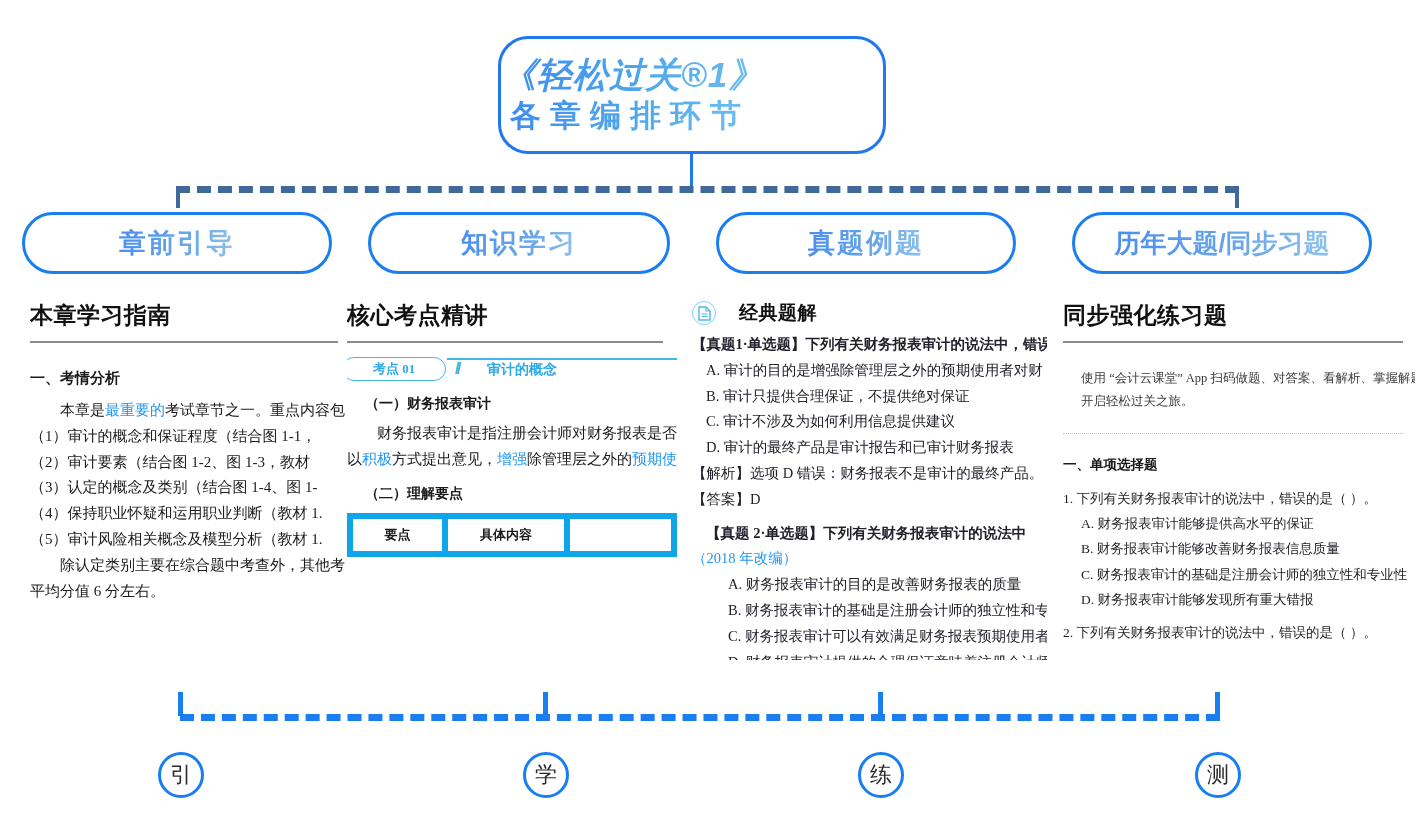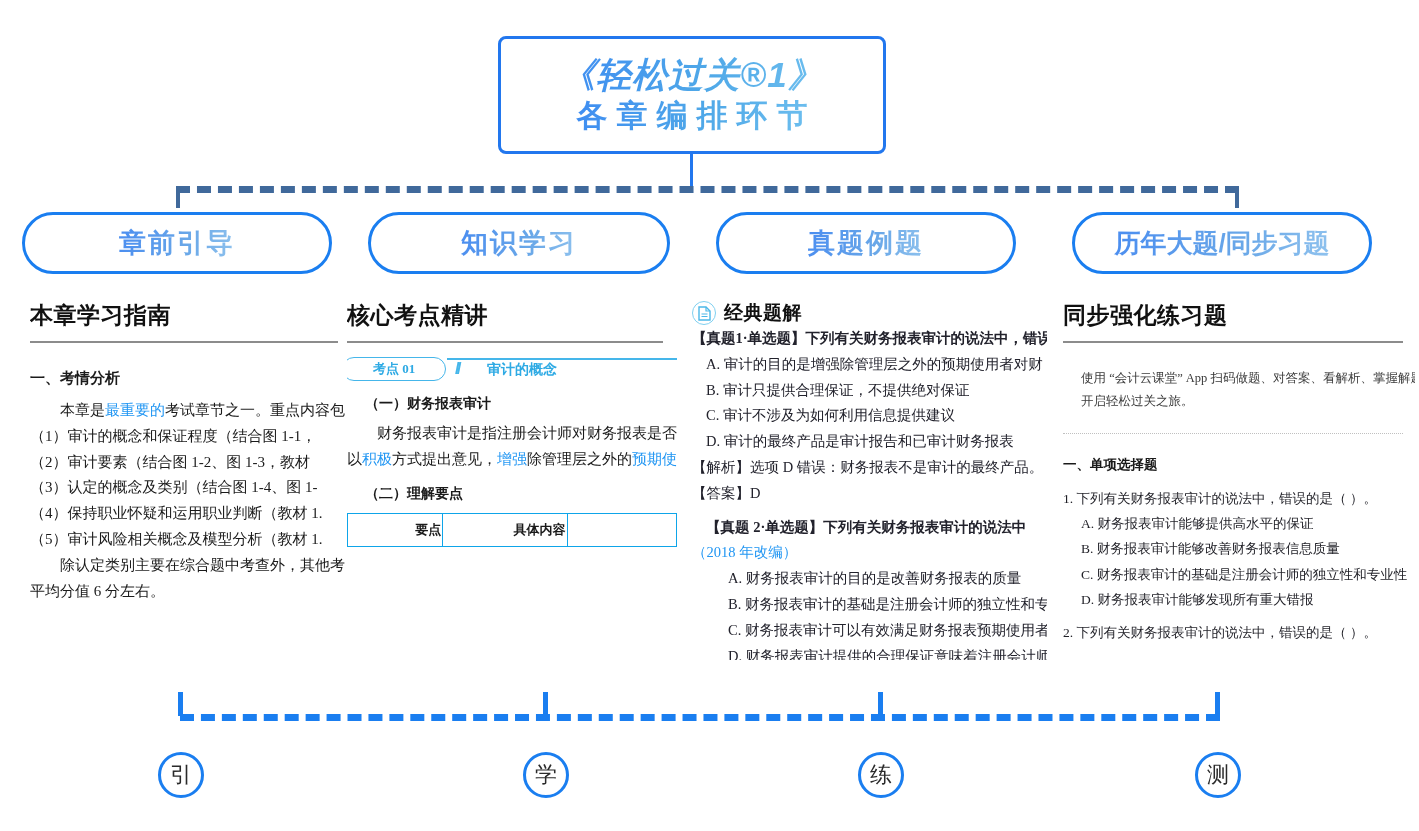--- a/index.html
+++ b/index.html
@@ -13,26 +13,26 @@
     font-family: "Liberation Sans", "DejaVu Sans", sans-serif;
     color: #1a1a1a;
   }
 
   
   #title-box {
     position: absolute;
     left: 498px; top: 36px;
     width: 388px; height: 118px;
     border: 3px solid #2277ee;
-    border-radius: 8px;
+    border-radius: 30px;
     box-sizing: border-box;
     background: #fff;
     display: flex;
     flex-direction: column;
-    align-items: center;
+    align-items: flex-start;
     justify-content: center;
   }
   #title-box .tline1 {
     font-size: 35px;
     font-weight: bold;
     font-style: italic;
     letter-spacing: 1px;
     background: linear-gradient(100deg, #3d8bf2 0%, #4fa8e8 55%, #6fc0ef 100%);
     -webkit-background-clip: text;
     background-clip: text;
@@ -219,31 +219,31 @@
   }
   .mini-table {
     margin-top: 10px;
     width: 330px;
     border-collapse: collapse;
     font-family: "Liberation Sans", sans-serif;
     font-size: 13px;
     font-weight: bold;
   }
   .mini-table td {
-    border: 1px solid #0ea5e9;
+    border: 6px solid #0ea5e9;
     height: 30px;
-    text-align: right;
+    text-align: center;
   }
 
   
   .c3-head {
     display: flex;
     align-items: center;
-    gap: 8px;
-    margin-bottom: 0;
+    gap: 23px;
+    margin-bottom: 6px;
   }
   .doc-icon {
     width: 22px; height: 22px;
     border: 1.6px solid #7fd0f0;
     border-radius: 50%;
     display: flex; align-items: center; justify-content: center;
     flex: 0 0 auto;
   }
   .doc-icon svg { display: block; }
   .c3-title {

